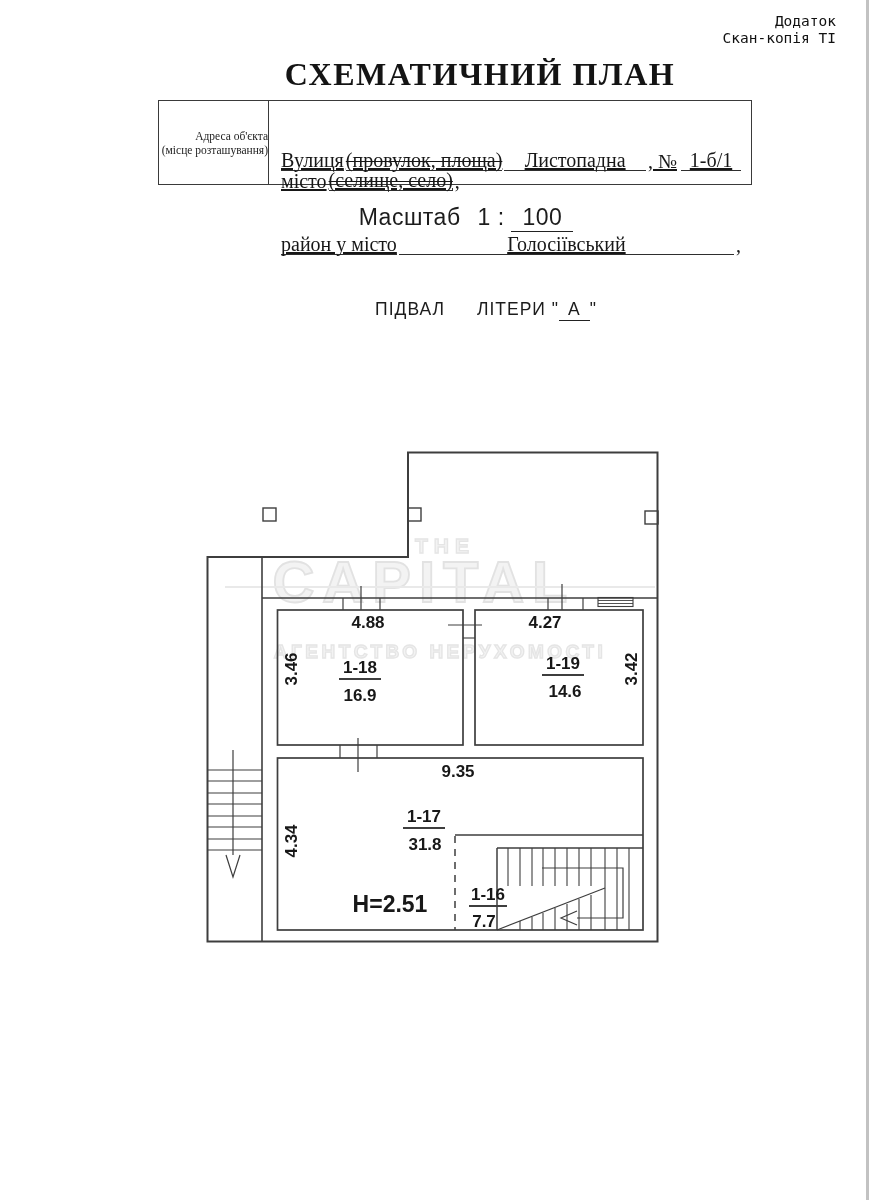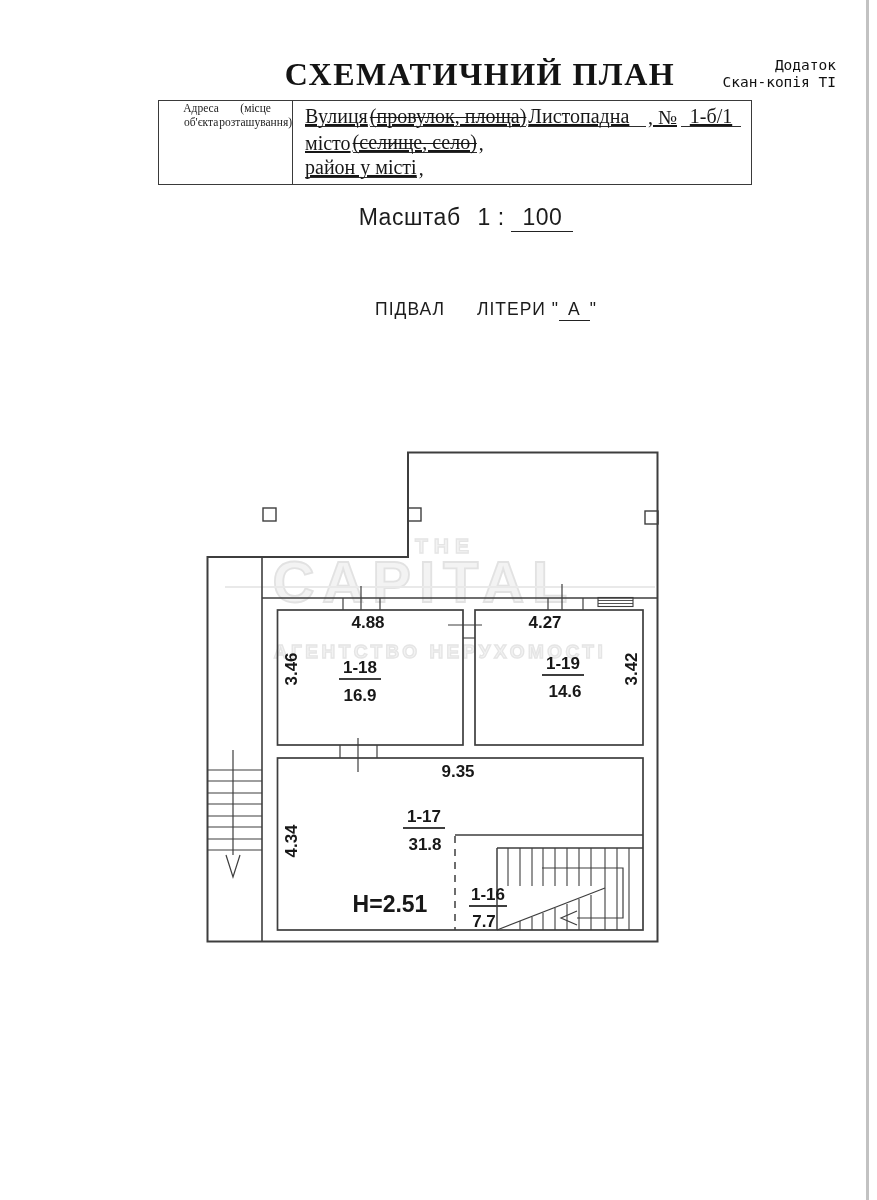--- a/index.html
+++ b/index.html
@@ -2,34 +2,34 @@
 <html><head>
 <meta charset="utf-8">
 <style>
   * { margin:0; padding:0; box-sizing:border-box; }
   html,body { width:877px; height:1200px; background:#ffffff; }
   body { position:relative; font-family:"Liberation Sans", sans-serif; color:#1a1a1a; overflow:hidden; }
 
   .edge-strip { position:absolute; left:866px; top:0; width:3px; height:1200px; background:#c2c2c2; }
 
   .corner-note { position:absolute; top:13px; right:41px; text-align:right;
-    font-family:"DejaVu Sans Mono", monospace; font-size:14.5px; line-height:17px; color:#111;margin-top:44px; }
+    font-family:"DejaVu Sans Mono", monospace; font-size:14.5px; line-height:17px; color:#111; }
 
   .doc-title { position:absolute; top:56px; left:180px; width:600px; text-align:center;
     font-family:"Liberation Serif", serif; font-size:32px; font-weight:700; letter-spacing:1.5px; color:#141414; }
 
   .addr-table { position:absolute; left:158px; top:100px; width:594px; height:85px;
     border:1.7px solid #3a3a3a; display:flex; font-family:"Liberation Serif", serif; }
-  .addr-left { width:110px; border-right:1.6px solid #3a3a3a; display:flex; flex-direction:row;
-    justify-content:center; align-items:flex-start; text-align:center; font-size:11.5px; line-height:14px; color:#222;margin-left:24px; }
+  .addr-left { width:110px; border-right:1.6px solid #3a3a3a; display:flex; flex-direction:column;
+    justify-content:center; align-items:flex-end; text-align:center; font-size:11.5px; line-height:14px; color:#222; }
   .addr-right { flex:1; padding:6px 10px 6px 12px; display:flex; flex-direction:column; justify-content:space-between; }
   .addr-row { display:flex; align-items:flex-end; font-size:20px; line-height:19px; white-space:nowrap; color:#171717;text-decoration:underline; }
   .u { border-bottom:1.4px solid #2e2e2e; }
   .strike { text-decoration:line-through; text-decoration-thickness:1.3px; }
-  .fill-val { flex:1; text-align:left; border-bottom:1.4px solid #2e2e2e; margin-left:2px; }
+  .fill-val { flex:1; text-align:center; border-bottom:1.4px solid #2e2e2e; margin-left:2px;margin-top:44px; }
   .no-val { width:60px; text-align:center; border-bottom:1.4px solid #2e2e2e; margin-left:4px; }
   .plain { margin-left:2px; }
 
   .scale-line { position:absolute; top:204px; left:166px; width:600px; text-align:center;
     font-size:23px; color:#1c1c1c; letter-spacing:0.5px; }
   .scale-line .sp { display:inline-block; width:10px; }
   .scale-val { display:inline-block; border-bottom:1.5px solid #222; padding:0 11px; }
 
   .plan-heading { position:absolute; top:299px; left:186px; width:600px; text-align:center;
     font-size:17.5px; color:#1c1c1c; letter-spacing:1px; }
@@ -72,21 +72,22 @@
       <span class="fill-val">Листопадна</span>
       <span class="plain">, №</span>
       <span class="no-val">1-б/1</span>
     </div>
     <div class="addr-row">
       <span>місто</span>
       <span class="u strike plain">(селище, село)</span>
       <span class="plain">,</span>
     </div>
     <div class="addr-row">
-      <span class="u">район у місті</span>
+      <span class="u">район у місто</span>
+      <span class="fill-val">Голосіївський</span>
       <span class="plain">,</span>
     </div>
   </div>
 </div>
 
 <div class="scale-line">
   <span>Масштаб</span><span class="sp"></span>
   <span>1 :</span>
   <span class="scale-val">100</span>
 </div>

